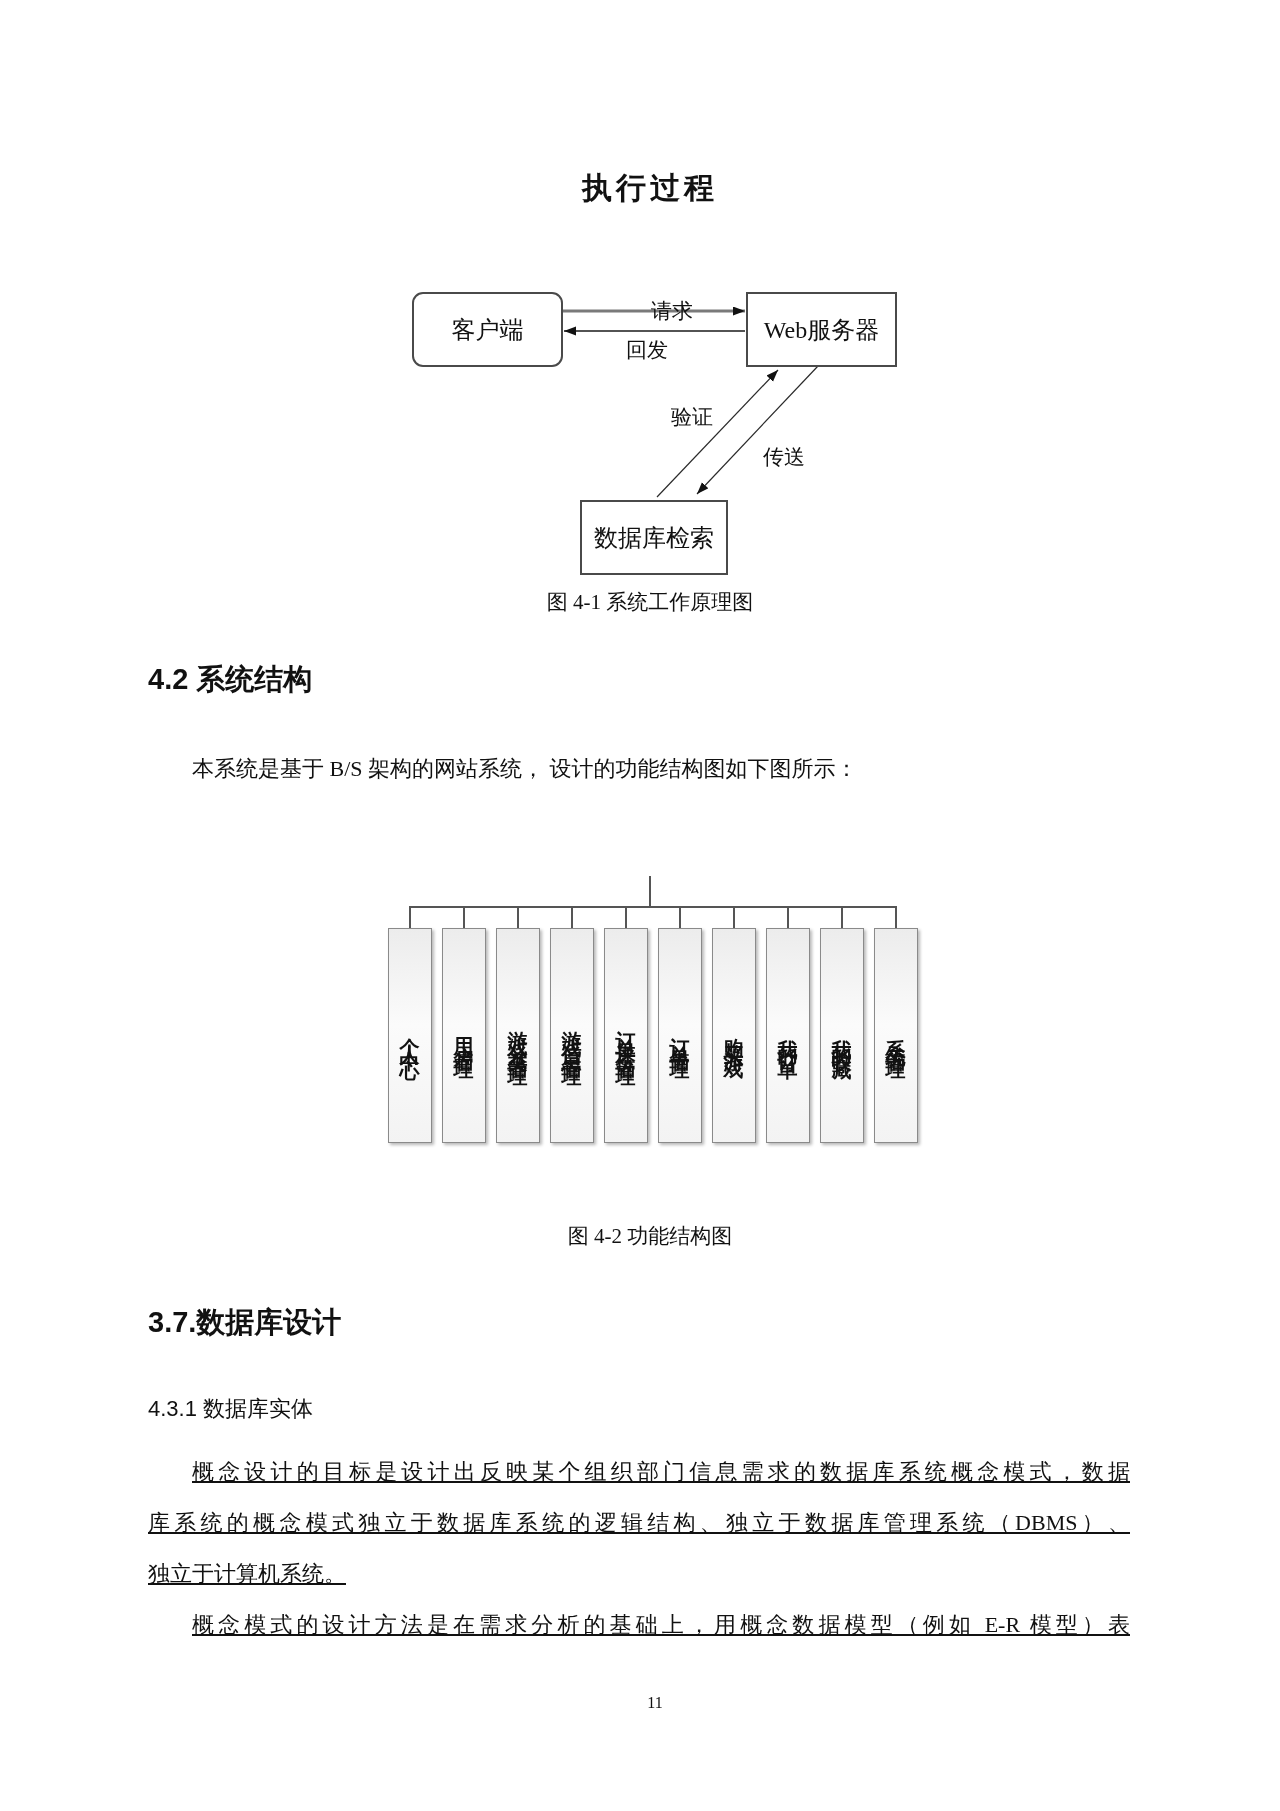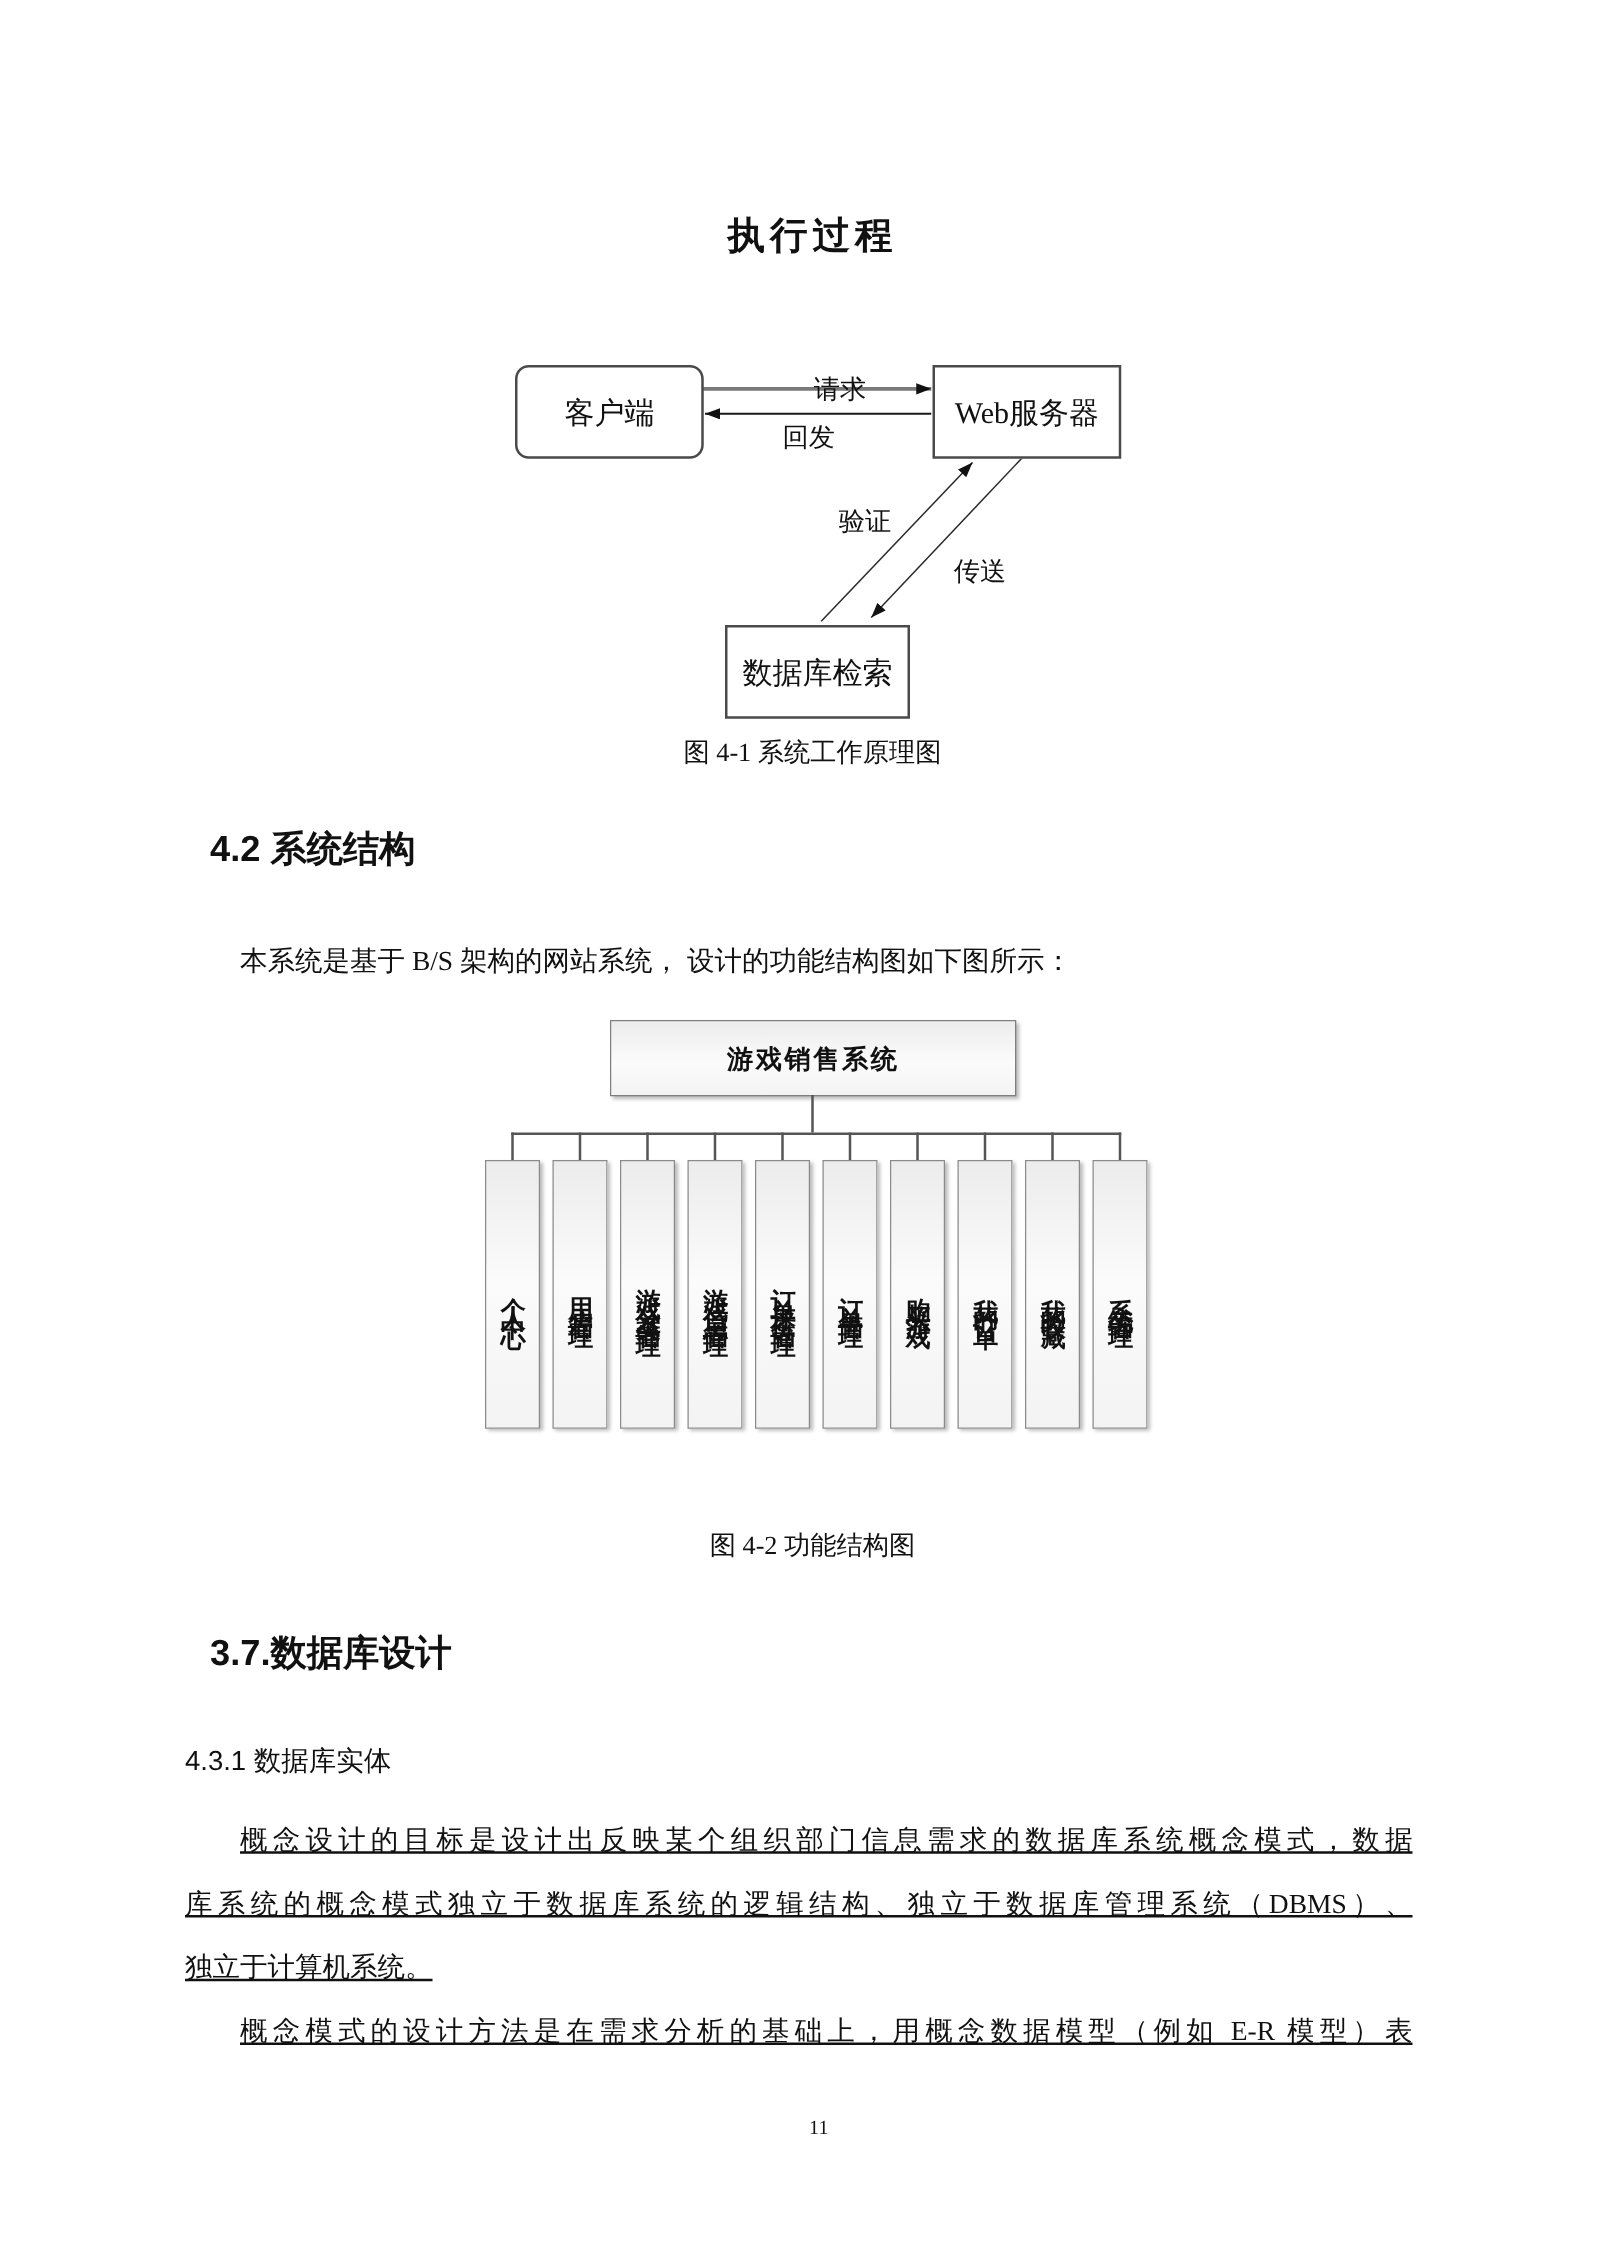--- a/index.html
+++ b/index.html
@@ -28,21 +28,21 @@
   .lbl-transfer{left:763px; top:443px;}
   .caption{
     position:absolute; left:650px; transform:translateX(-50%);
     font-size:21px; white-space:nowrap;
   }
   .cap1{top:588px;}
   .cap2{top:1222px;}
   
   .h2{
     position:absolute; left:148px; font-family:"Liberation Sans", sans-serif;
-    font-size:29px; font-weight:bold; white-space:nowrap;margin-left:20px;
+    font-size:29px; font-weight:bold; white-space:nowrap;
   }
   .h2-42{top:660px;}
   .h2-43{top:1303px;}
   .h3{
     position:absolute; left:148px; top:1394px; font-family:"Liberation Sans", sans-serif;
     font-size:22px; font-weight:normal; white-space:nowrap;
   }
   .intro{
     position:absolute; left:148px; top:752px; width:982px;
     font-size:22px; line-height:34px; text-indent:2em; white-space:nowrap;
@@ -106,21 +106,20 @@
   <div class="edge-label lbl-request">请求</div>
   <div class="edge-label lbl-postback">回发</div>
   <div class="edge-label lbl-verify">验证</div>
   <div class="edge-label lbl-transfer">传送</div>
 
   <div class="caption cap1">图 4-1 系统工作原理图</div>
 
   <div class="h2 h2-42">4.2 系统结构</div>
   <div class="intro">本系统是基于 B/S 架构的网站系统， 设计的功能结构图如下图所示：</div>
 
-  <div class="root-box">游戏销售系统</div>
   <div class="conn vdrop"></div>
   <div class="conn hbar"></div>
 
   <div class="stub" style="left:409px"></div>
   <div class="stub" style="left:463px"></div>
   <div class="stub" style="left:517px"></div>
   <div class="stub" style="left:571px"></div>
   <div class="stub" style="left:625px"></div>
   <div class="stub" style="left:679px"></div>
   <div class="stub" style="left:733px"></div>

